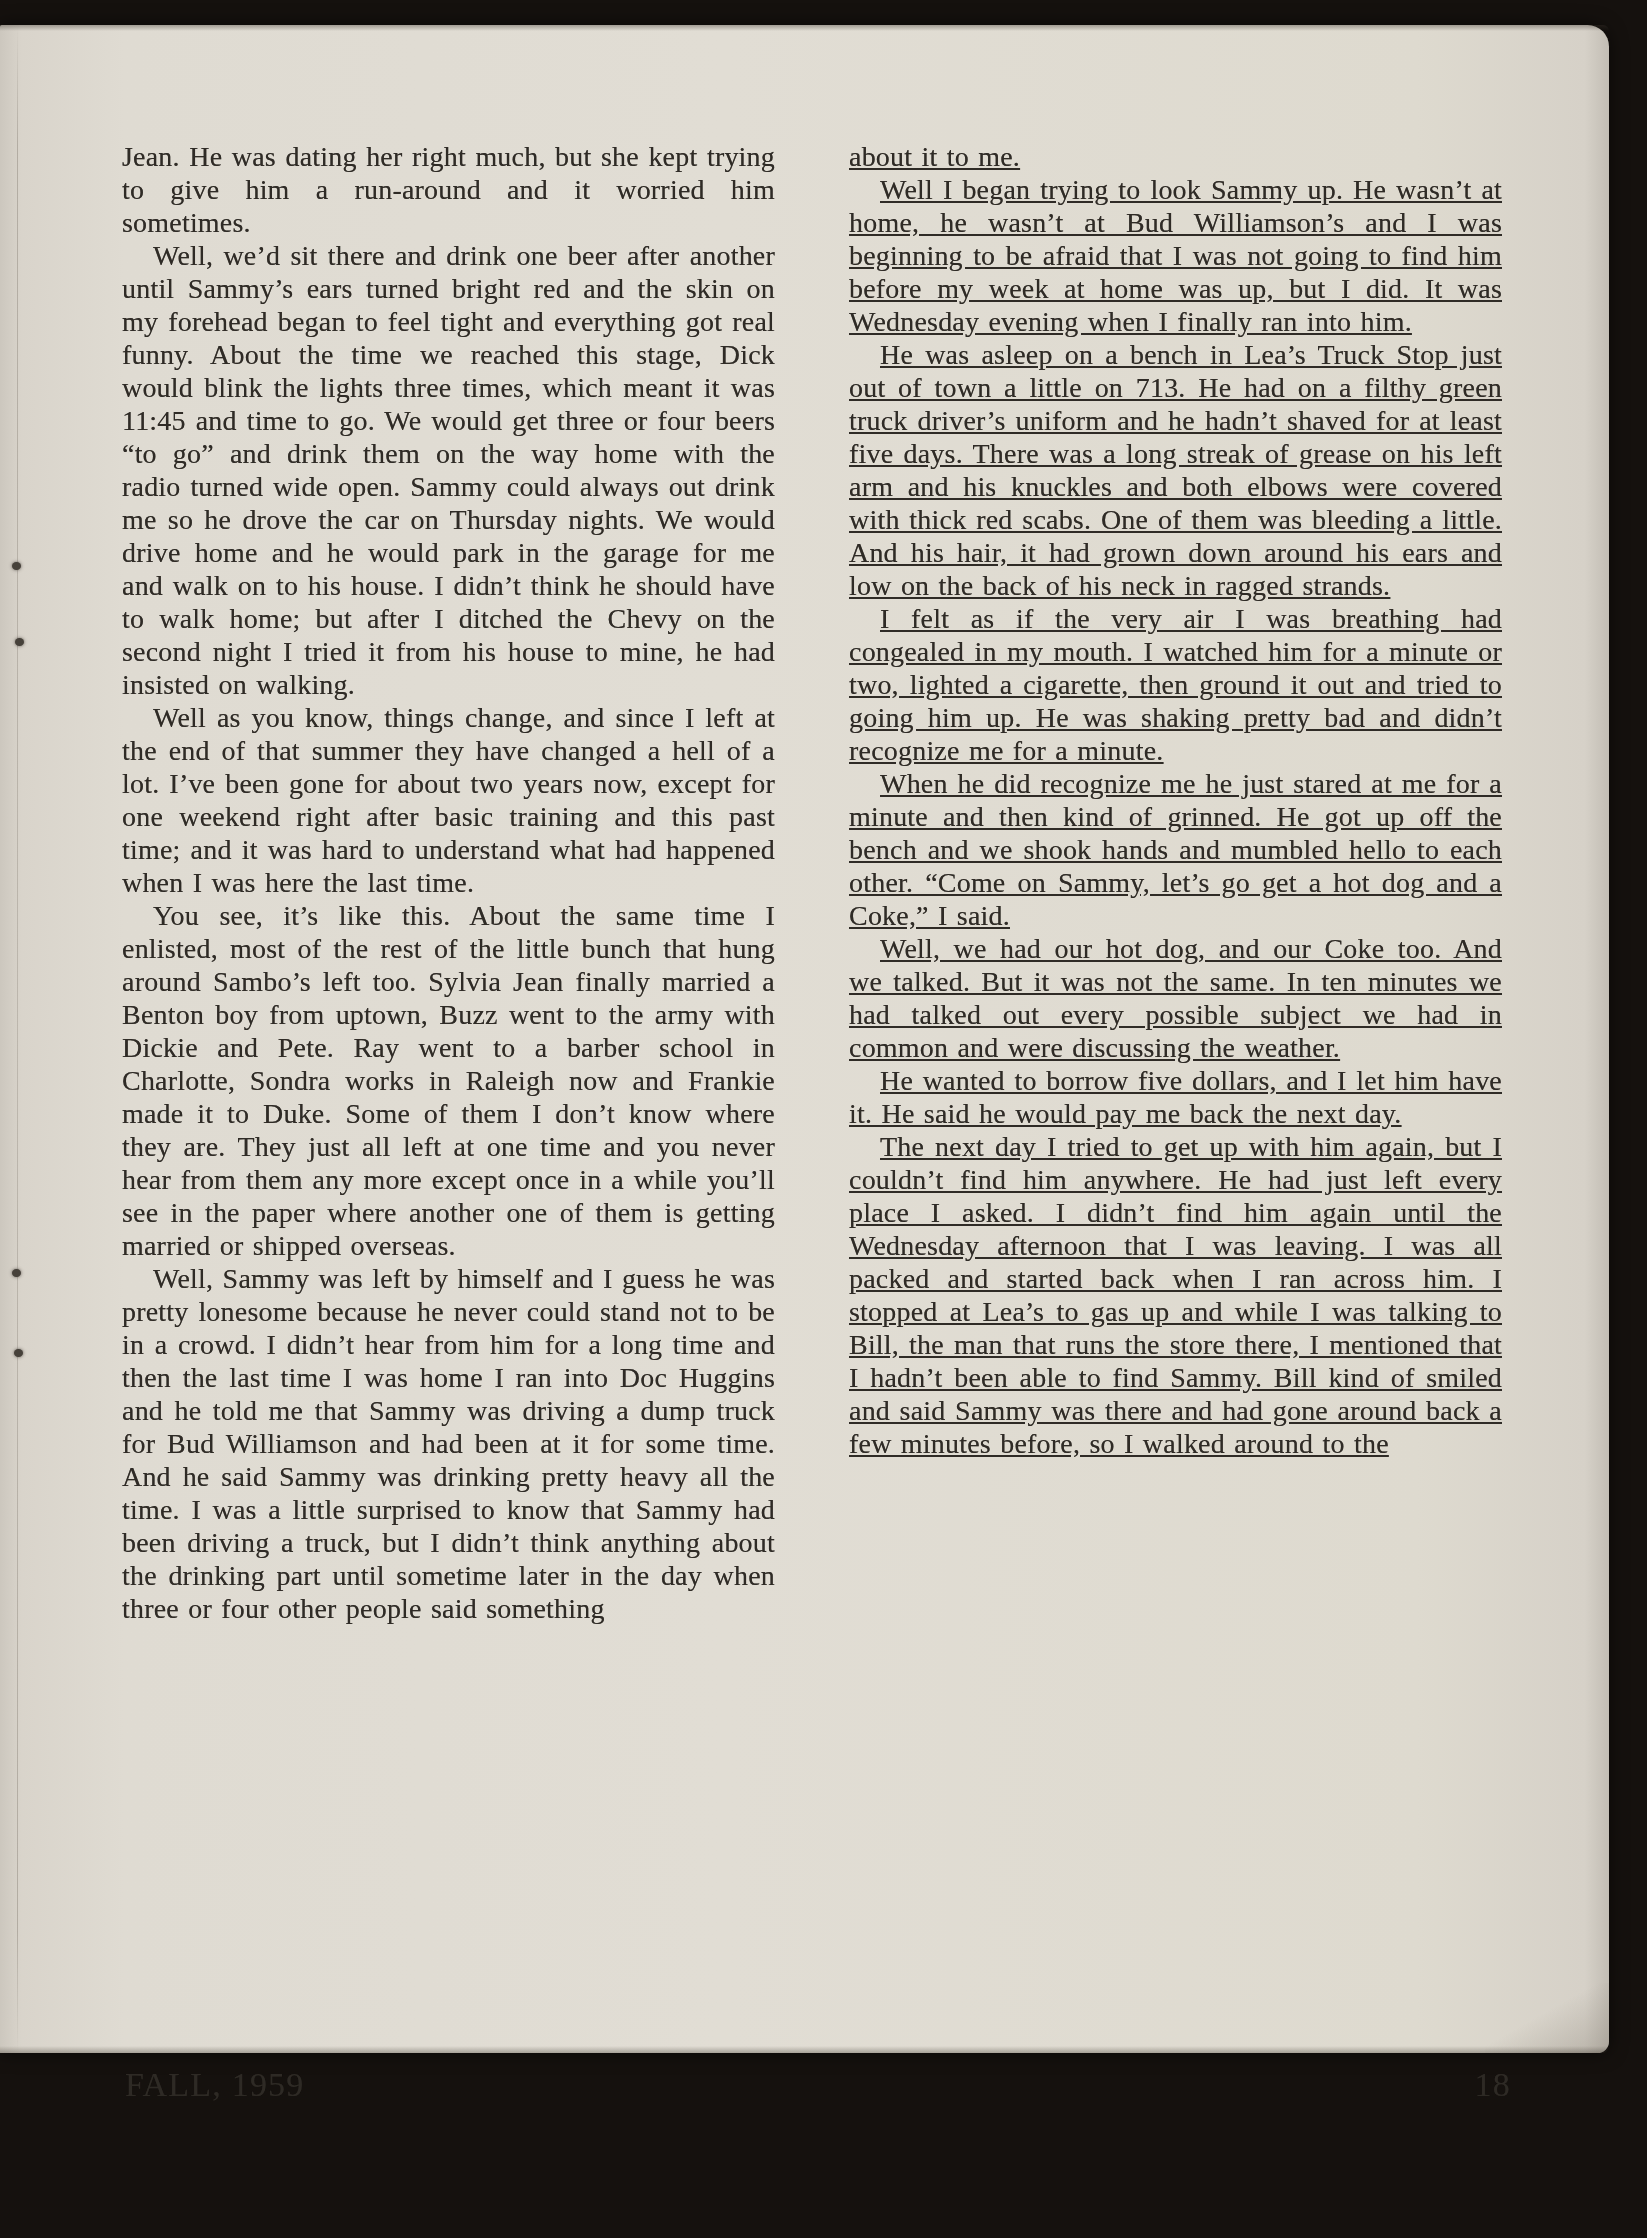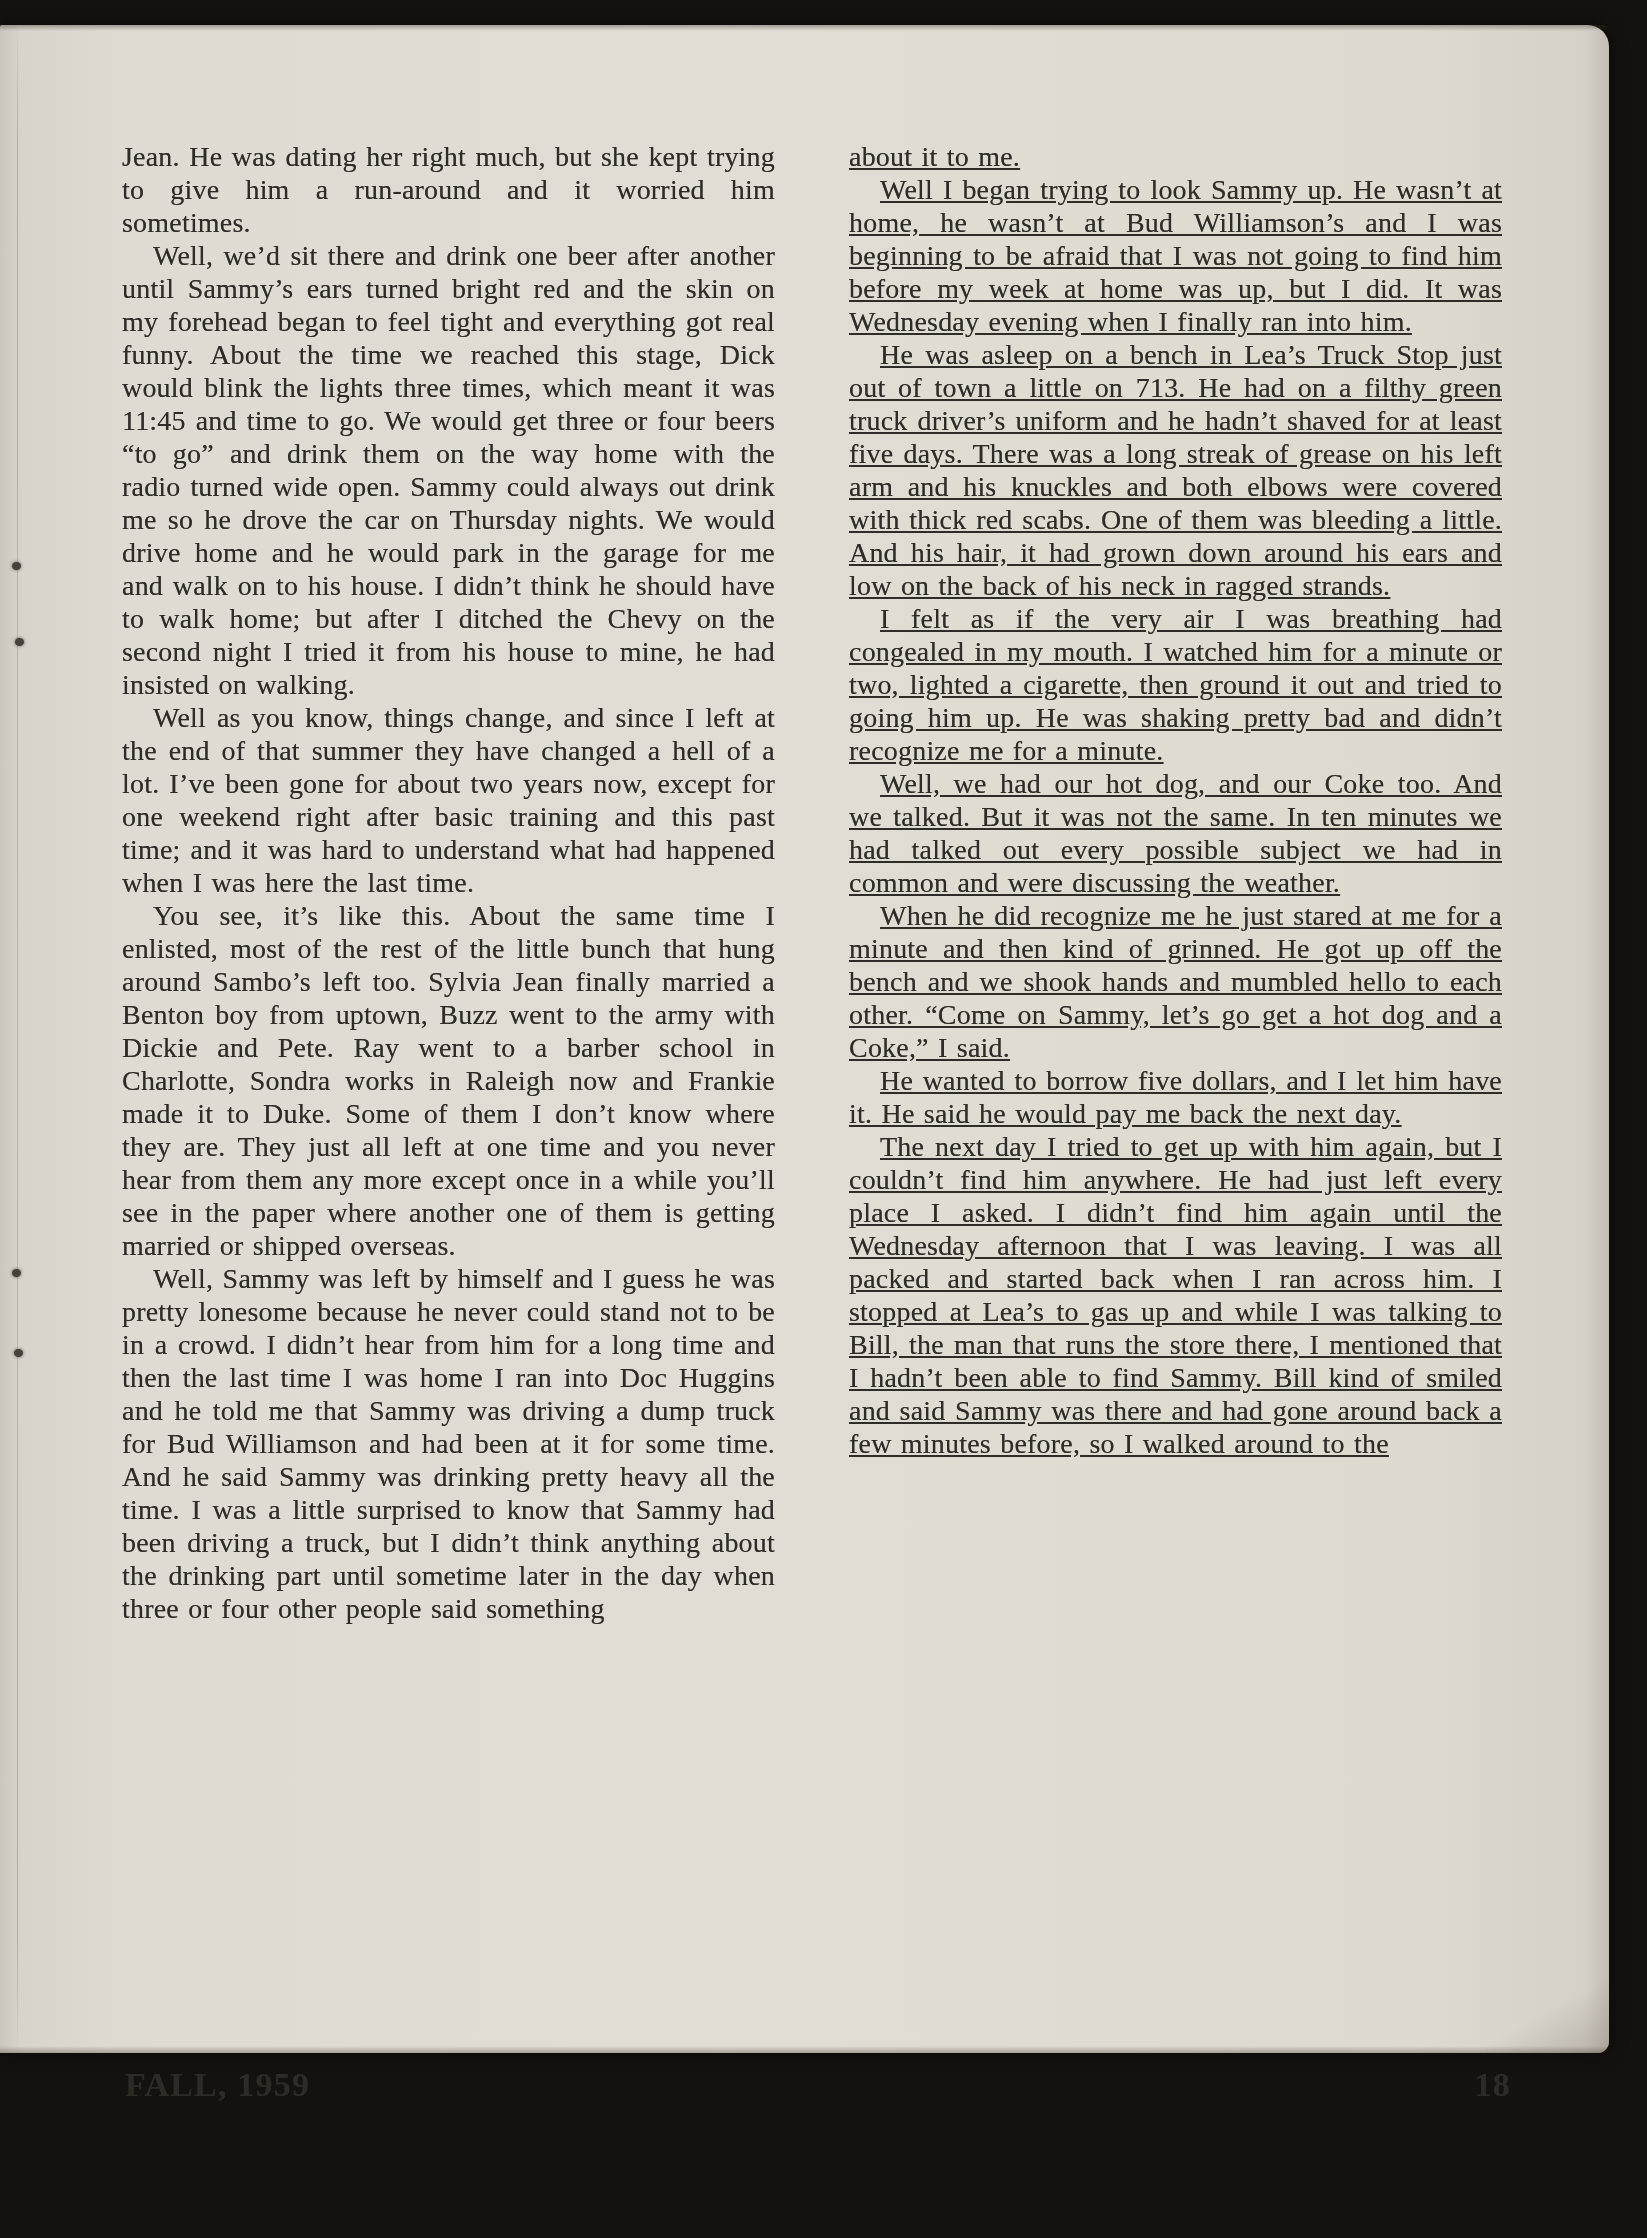--- a/index.html
+++ b/index.html
@@ -107,21 +107,21 @@
     position: absolute;
     left: 125px;
     top: 2042px;
     width: 1386px;
     display: flex;
     justify-content: space-between;
     align-items: baseline;
     color: #2e2a25;
     font-size: 34px;
     line-height: 36px;
-    font-weight: bold;
+    font-weight: normal;
     letter-spacing: 1.2px;
     text-shadow: 0 0 0.6px rgba(46,42,37,.55);
   }
 </style>
 </head>
 <body>
 
 <div class="paper">
 
   <div class="fold-line"></div>
@@ -147,23 +147,23 @@
   <div class="column col-right">
 
       <p>about it to me.</p>
 
       <p class="indent">Well I began trying to look Sammy up. He wasn’t at home, he wasn’t at Bud Williamson’s and I was beginning to be afraid that I was not going to find him before my week at home was up, but I did. It was Wednesday evening when I finally ran into him.</p>
 
       <p class="indent">He was asleep on a bench in Lea’s Truck Stop just out of town a little on 713. He had on a filthy green truck driver’s uniform and he hadn’t shaved for at least five days. There was a long streak of grease on his left arm and his knuckles and both elbows were covered with thick red scabs. One of them was bleeding a little. And his hair, it had grown down around his ears and low on the back of his neck in ragged strands.</p>
 
       <p class="indent">I felt as if the very air I was breathing had congealed in my mouth. I watched him for a minute or two, lighted a cigarette, then ground it out and tried to going him up. He was shaking pretty bad and didn’t recognize me for a minute.</p>
 
+      <p class="indent">When he did recognize me he just stared at me for a minute and then kind of grinned. He got up off the bench and we shook hands and mumbled hello to each other. “Come on Sammy, let’s go get a hot dog and a Coke,” I said.</p>
+
       <p class="indent">Well, we had our hot dog, and our Coke too. And we talked. But it was not the same. In ten minutes we had talked out every possible subject we had in common and were discussing the weather.</p>
-
-      <p class="indent">When he did recognize me he just stared at me for a minute and then kind of grinned. He got up off the bench and we shook hands and mumbled hello to each other. “Come on Sammy, let’s go get a hot dog and a Coke,” I said.</p>
 
       <p class="indent">He wanted to borrow five dollars, and I let him have it. He said he would pay me back the next day.</p>
 
 
       <p class="indent">The next day I tried to get up with him again, but I couldn’t find him anywhere. He had just left every place I asked. I didn’t find him again until the Wednesday afternoon that I was leaving. I was all packed and started back when I ran across him. I stopped at Lea’s to gas up and while I was talking to Bill, the man that runs the store there, I mentioned that I hadn’t been able to find Sammy. Bill kind of smiled and said Sammy was there and had gone around back a few minutes before, so I walked around to the</p>
     </div>
 
   <div class="footer">
     <span>FALL, 1959</span>
     <span>18</span>

